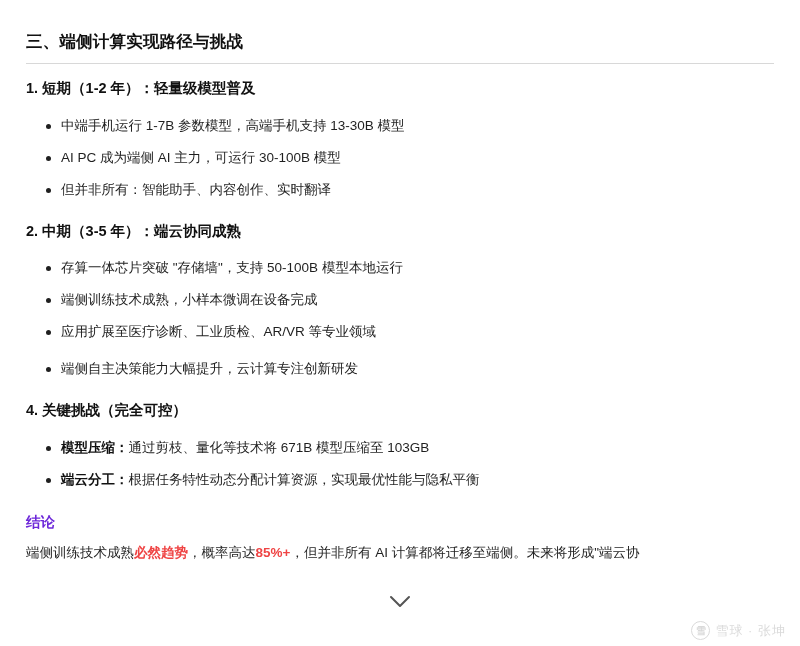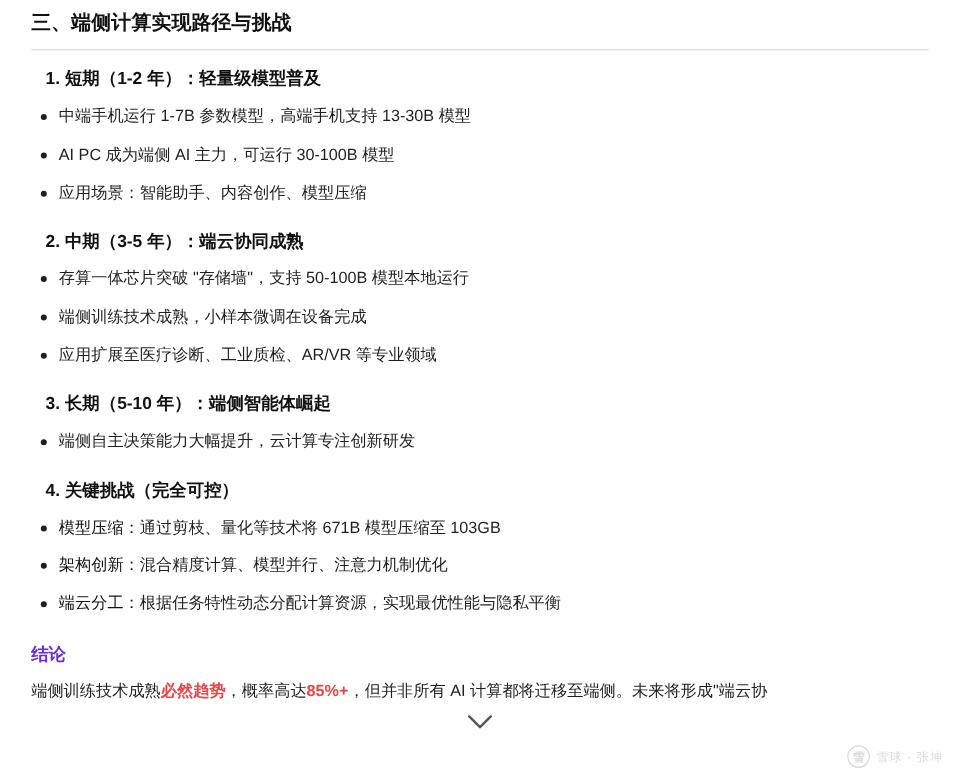--- a/index.html
+++ b/index.html
@@ -13,48 +13,48 @@
     font-family: "Liberation Sans", sans-serif;
     color: #1a1a1a;
     overflow: hidden;
     position: relative;
   }
   .page {
     position: relative;
     width: 800px;
     height: 646px;
     box-sizing: border-box;
-    padding: 4px 26px 0 26px;
+    padding: 26px 26px 0 26px;
   }
   .doc-title {
     font-size: 16.5px;
     font-weight: bold;
     color: #111111;
     letter-spacing: 0.2px;
     margin: 4px 0 10px 0;
     line-height: 1.4;
   }
   .title-rule {
     border: none;
     border-top: 1px solid #d8d8d8;
     margin: 0 0 14px 0;
   }
   .section-heading {
     font-size: 14.5px;
     font-weight: bold;
     color: #111111;
-    margin: 0 0 9px 12px;
+    margin: 0 0 9px 0;
     line-height: 1.5;
   }
   .section-heading.spaced {
     margin-top: 20px;
   }
   ul.bullets {
     list-style: none;
-    margin: 4px;
+    margin: 16px;
     padding: 0;
   }
   ul.bullets li {
     position: relative;
     padding-left: 19px;
     font-size: 13.5px;
     line-height: 1.55;
     color: #1f1f1f;
     margin-bottom: 11px;
   }
@@ -62,21 +62,21 @@
     content: "";
     position: absolute;
     left: 4px;
     top: 8px;
     width: 5px;
     height: 5px;
     border-radius: 50%;
     background: #1f1f1f;
   }
   .bold-lead {
-    font-weight: normal;
+    font-weight: bold;
     color: #111111;
   }
   .conclusion-heading {
     font-size: 14.5px;
     font-weight: bold;
     color: #6d28d9;
     margin: 22px 0 10px 0;
   }
   .conclusion-text {
     font-size: 13.5px;
@@ -122,59 +122,55 @@
     border-radius: 50%;
     border: 1.4px solid #555;
     display: flex;
     align-items: center;
     justify-content: center;
     font-size: 10px;
     color: #555;
     font-weight: bold;
   }
   .watermark .wm-text {
-    font-size: 10px;
+    font-size: 13px;
     color: #555;
     letter-spacing: 1px;
   }
 </style>
 </head>
 <body>
 
 <div class="page">
 
   <div class="doc-title">三、端侧计算实现路径与挑战</div>
   <hr class="title-rule">
 
   <div class="section-heading">1. 短期（1-2 年）：轻量级模型普及</div>
   <ul class="bullets">
     <li><span>中端手机运行 1-7B 参数模型，高端手机支持 13-30B 模型</span></li>
     <li><span>AI PC 成为端侧 AI 主力，可运行 30-100B 模型</span></li>
-    <li><span>应用场景：智能助手、内容创作、模型压缩</span></li>
+    <li><span>但并非所有：智能助手、内容创作、实时翻译</span></li>
   </ul>
 
   <div class="section-heading spaced">2. 中期（3-5 年）：端云协同成熟</div>
   <ul class="bullets">
     <li><span>存算一体芯片突破 "存储墙"，支持 50-100B 模型本地运行</span></li>
     <li><span>端侧训练技术成熟，小样本微调在设备完成</span></li>
     <li><span>应用扩展至医疗诊断、工业质检、AR/VR 等专业领域</span></li>
   </ul>
 
-  <div class="section-heading spaced">3. 长期（5-10 年）：端侧智能体崛起</div>
   <ul class="bullets">
     <li><span>端侧自主决策能力大幅提升，云计算专注创新研发</span></li>
   </ul>
 
   <div class="section-heading spaced">4. 关键挑战（完全可控）</div>
   <ul class="bullets">
     <li>
       <span class="bold-lead">模型压缩：</span><span>通过剪枝、量化等技术将 671B 模型压缩至 103GB</span>
-    </li>
-    <li>
-      <span class="bold-lead">架构创新：</span><span>混合精度计算、模型并行、注意力机制优化</span>
     </li>
     <li>
       <span class="bold-lead">端云分工：</span><span>根据任务特性动态分配计算资源，实现最优性能与隐私平衡</span>
     </li>
   </ul>
 
   <div class="conclusion-heading">结论</div>
   <p class="conclusion-text"><span>端侧训练技术成熟</span><b>必然趋势</b><span>，概率高达</span><b>85%+</b><span>，但并非所有 AI 计算都将迁移至端侧。未来将形成"端云协</span></p>
 
   <div class="expand-chevron">

